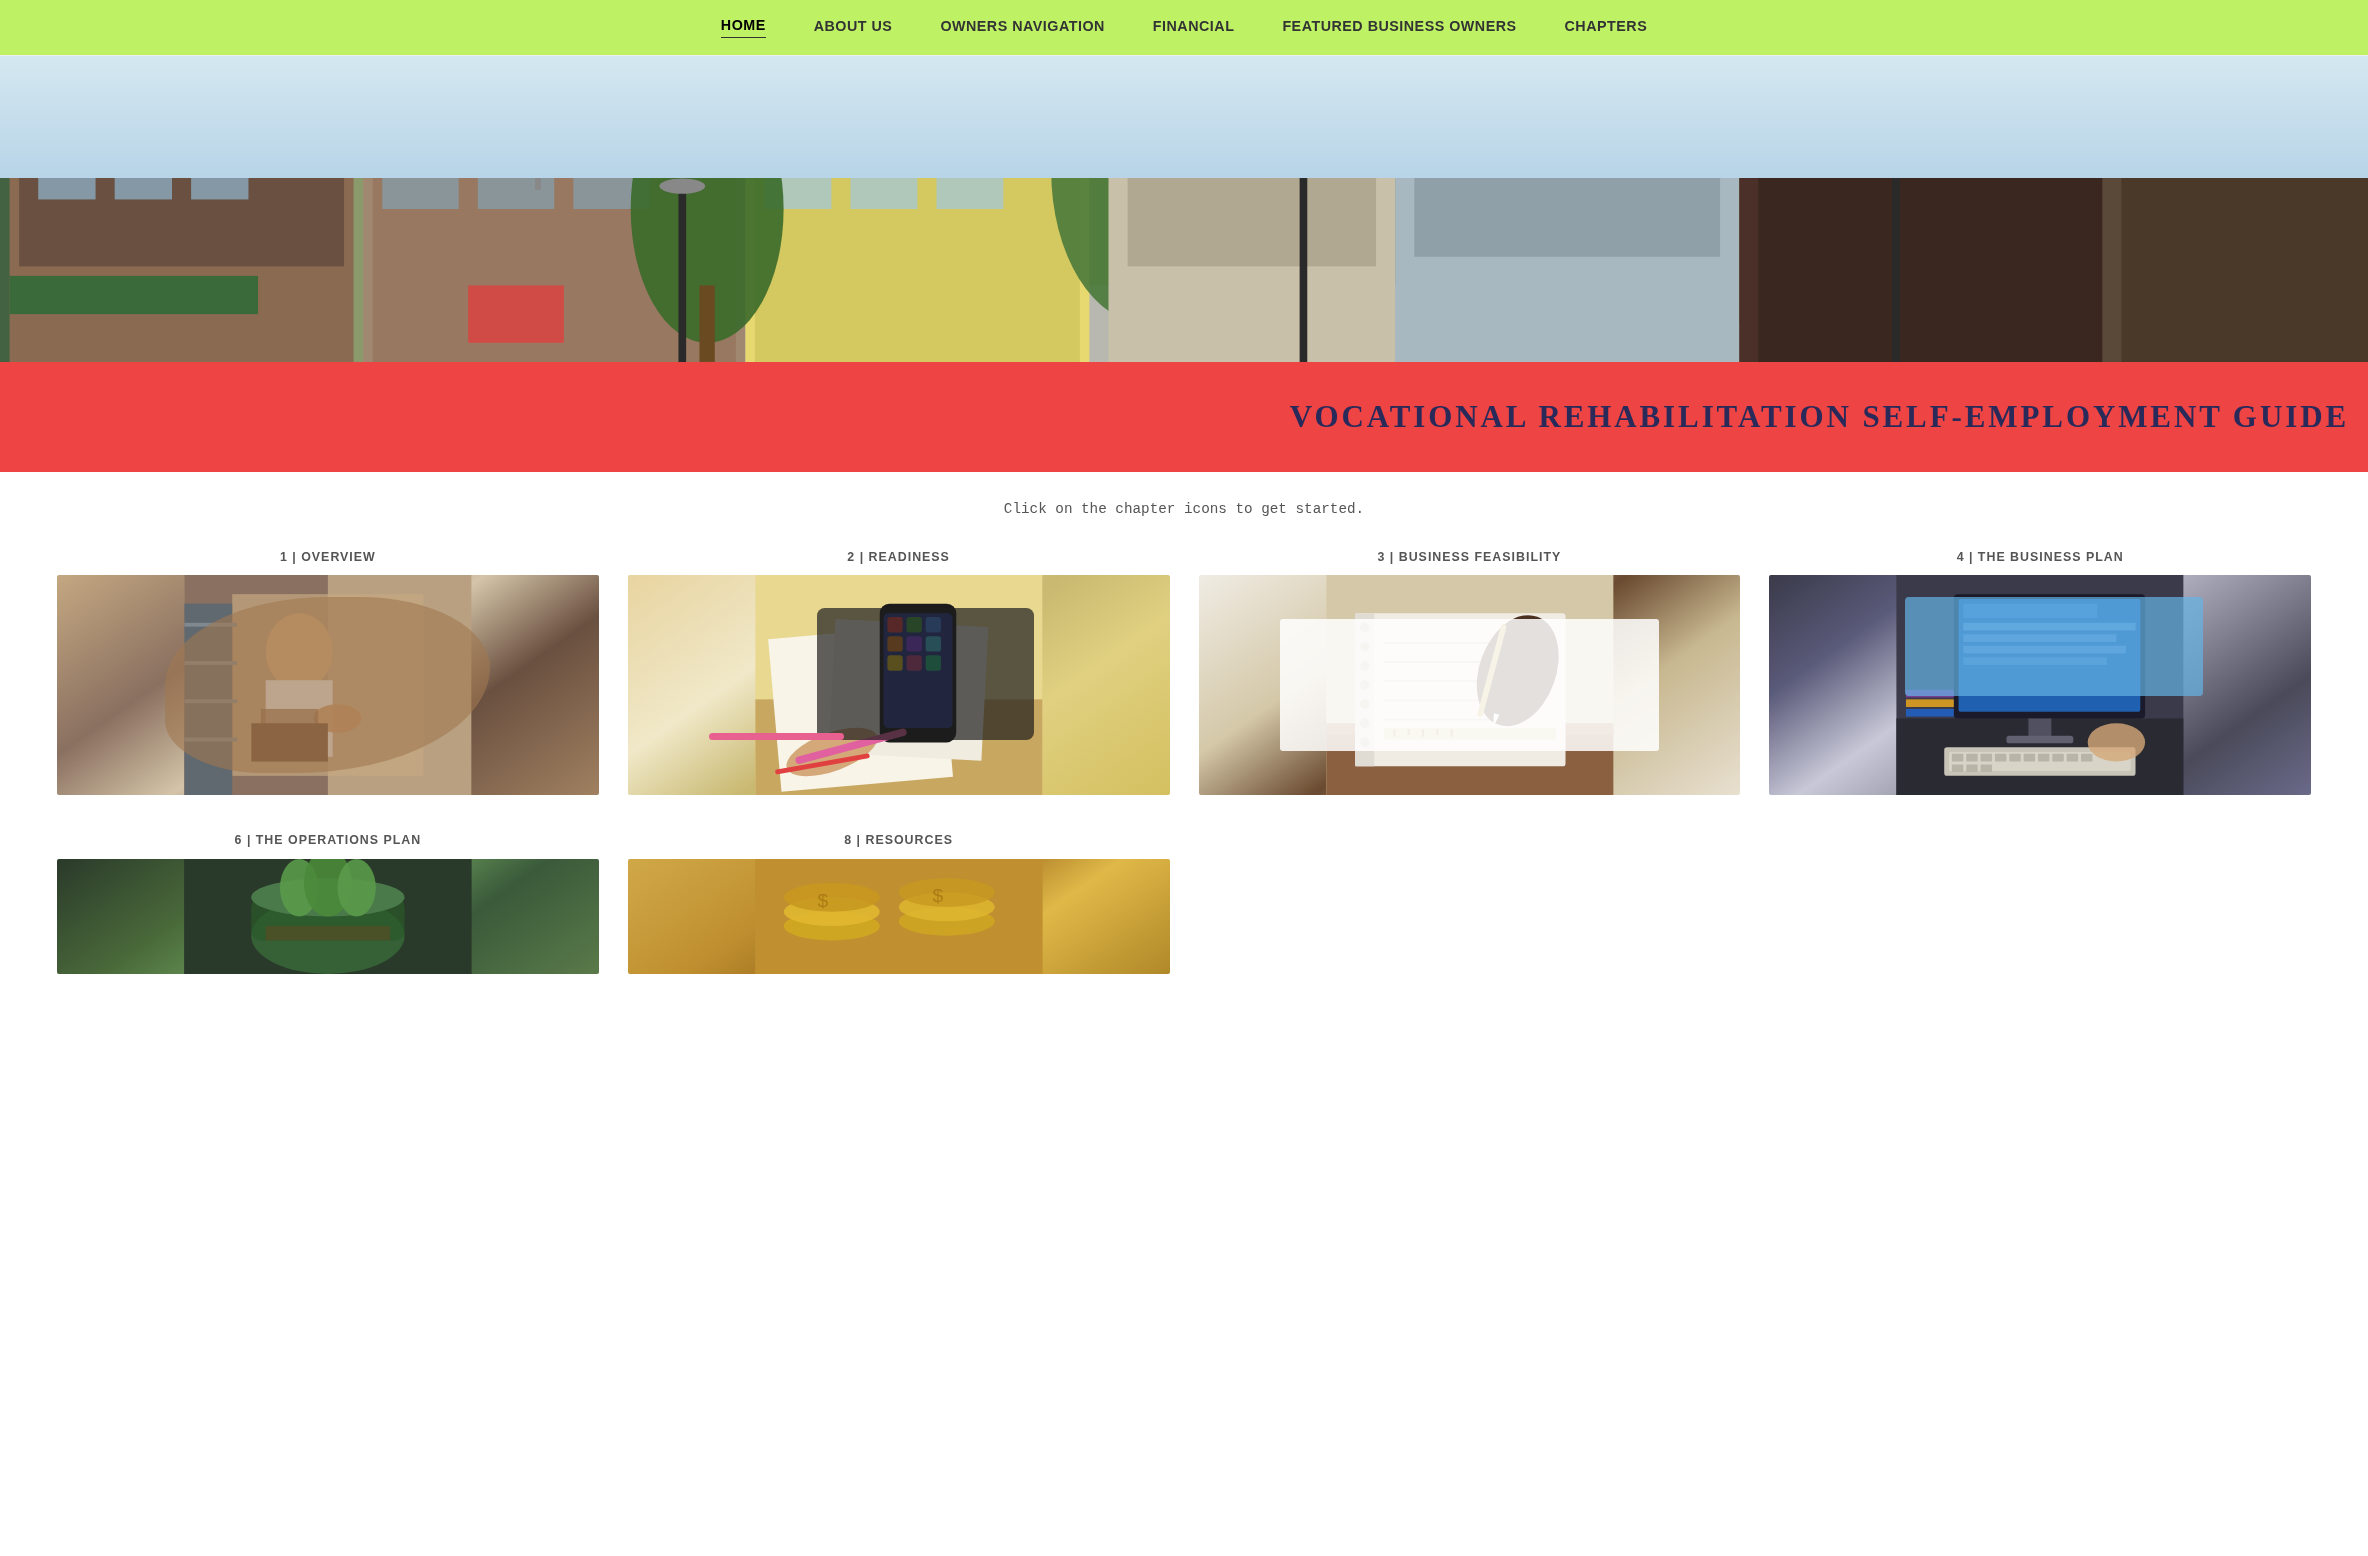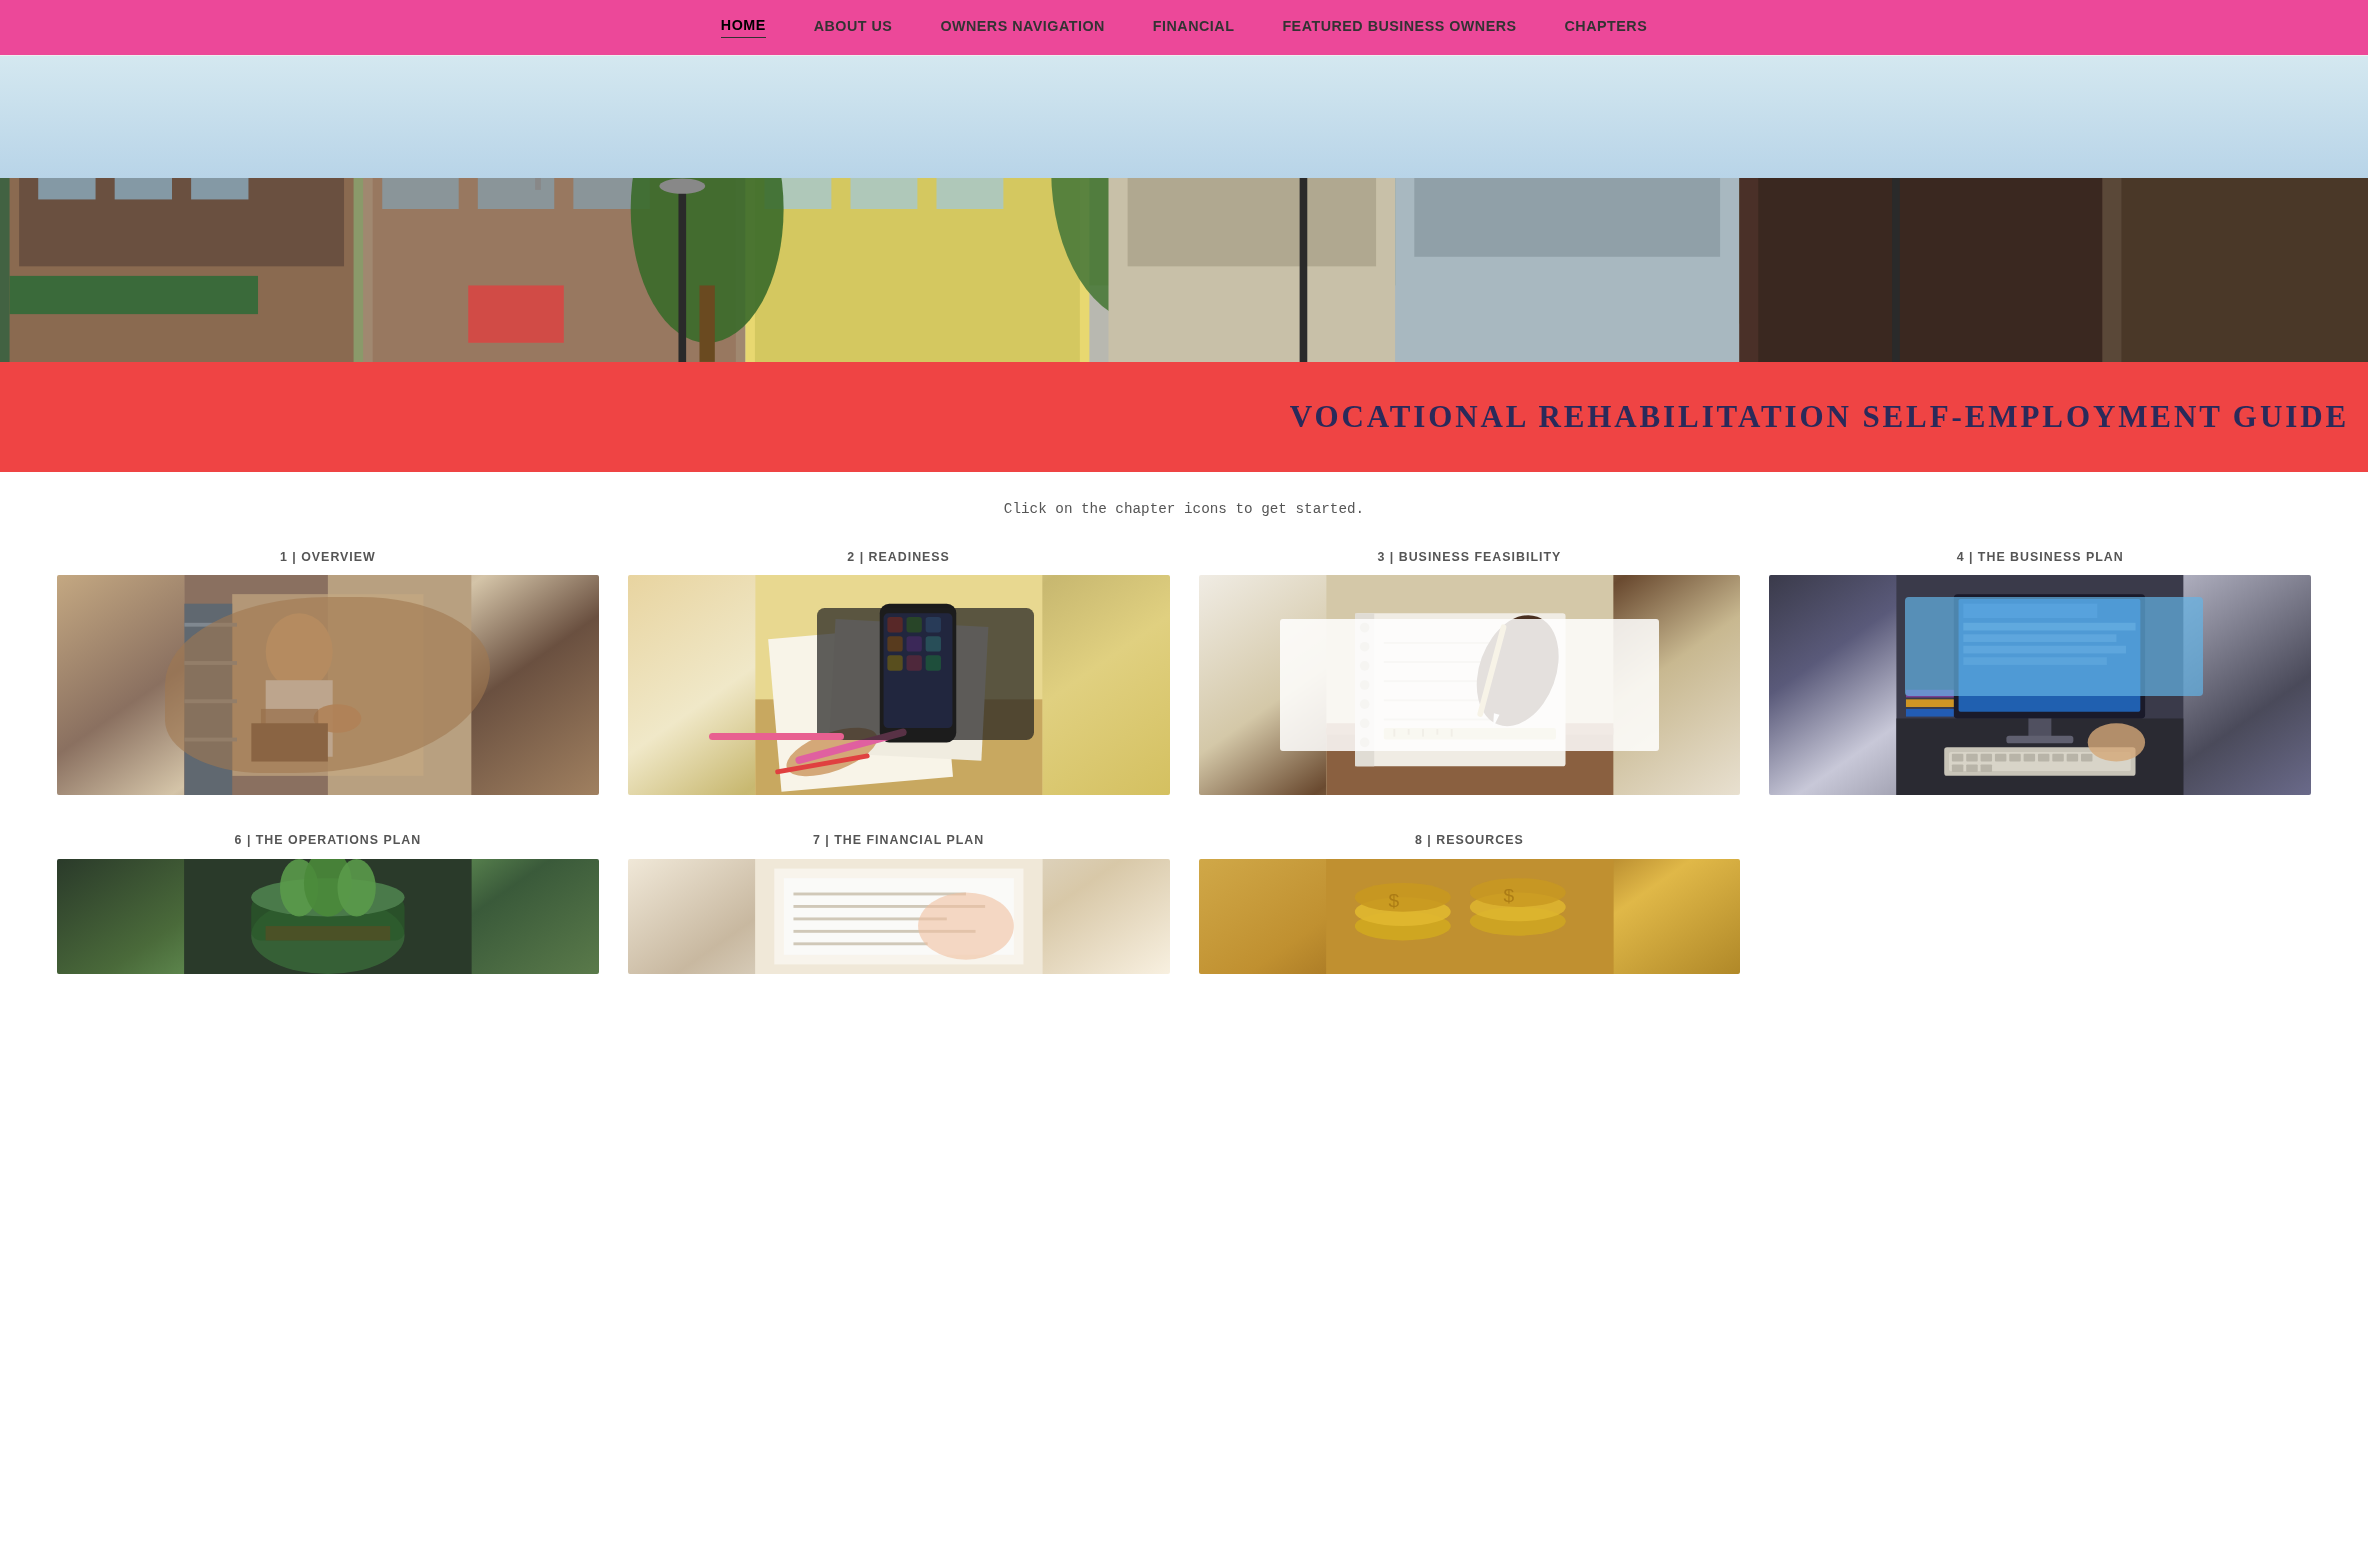--- a/index.html
+++ b/index.html
@@ -13,21 +13,21 @@
       background: #fff;
       color: #333;
     }
 
     
     nav {
       display: flex;
       justify-content: center;
       align-items: center;
       padding: 17px 38px;
-      background: #ec4899;
+      background: #bef264;
       border-bottom: 1px solid #eee;
       gap: 48px;
     }
 
     .nav-item {
       font-family: 'Arial', sans-serif;
       font-size: 14.3px;
       font-weight: 600;
       letter-spacing: 0.5px;
       color: #333;
@@ -499,41 +499,20 @@
             <ellipse cx="120" cy="30" rx="20" ry="30" fill="#5a9a4a" opacity="0.9"></ellipse>
             <ellipse cx="150" cy="25" rx="25" ry="35" fill="#4a8a3a" opacity="0.9"></ellipse>
             <ellipse cx="180" cy="30" rx="20" ry="30" fill="#5a9a4a" opacity="0.9"></ellipse>
 
             <rect x="85" y="70" width="130" height="15" fill="#6a4820" opacity="0.5"></rect>
           </svg>
         </div>
       </div>
     </div>
 
-    <div class="chapter-item">
-      <div class="chapter-label">7 | THE FINANCIAL PLAN</div>
-      <div class="chapter-image bottom-partial">
-        <div class="img-placeholder img-ch7">
-          <svg width="100%" height="100%" viewBox="0 0 300 120" xmlns="http://www.w3.org/2000/svg">
-            <rect width="300" height="120" fill="#f0e8d8"></rect>
-
-            <rect x="20" y="10" width="260" height="100" fill="#f8f4ec"></rect>
-            <rect x="30" y="20" width="240" height="80" fill="#fafaf8"></rect>
-
-            <rect x="40" y="35" width="180" height="3" fill="#d0c8b8"></rect>
-            <rect x="40" y="48" width="200" height="3" fill="#d0c8b8"></rect>
-            <rect x="40" y="61" width="160" height="3" fill="#d0c8b8"></rect>
-            <rect x="40" y="74" width="190" height="3" fill="#d0c8b8"></rect>
-            <rect x="40" y="87" width="140" height="3" fill="#d0c8b8"></rect>
-
-            <ellipse cx="220" cy="70" rx="50" ry="35" fill="#f0c0a0" opacity="0.6"></ellipse>
-          </svg>
-        </div>
-      </div>
-    </div>
 
     <div class="chapter-item">
       <div class="chapter-label">8 | RESOURCES</div>
       <div class="chapter-image bottom-partial">
         <div class="img-placeholder img-ch8">
           <svg width="100%" height="100%" viewBox="0 0 300 120" xmlns="http://www.w3.org/2000/svg">
             <rect width="300" height="120" fill="#c09030"></rect>
 
             <ellipse cx="80" cy="70" rx="50" ry="15" fill="#d0a820" opacity="0.9"></ellipse>
             <ellipse cx="80" cy="55" rx="50" ry="15" fill="#e0b830" opacity="0.9"></ellipse>

